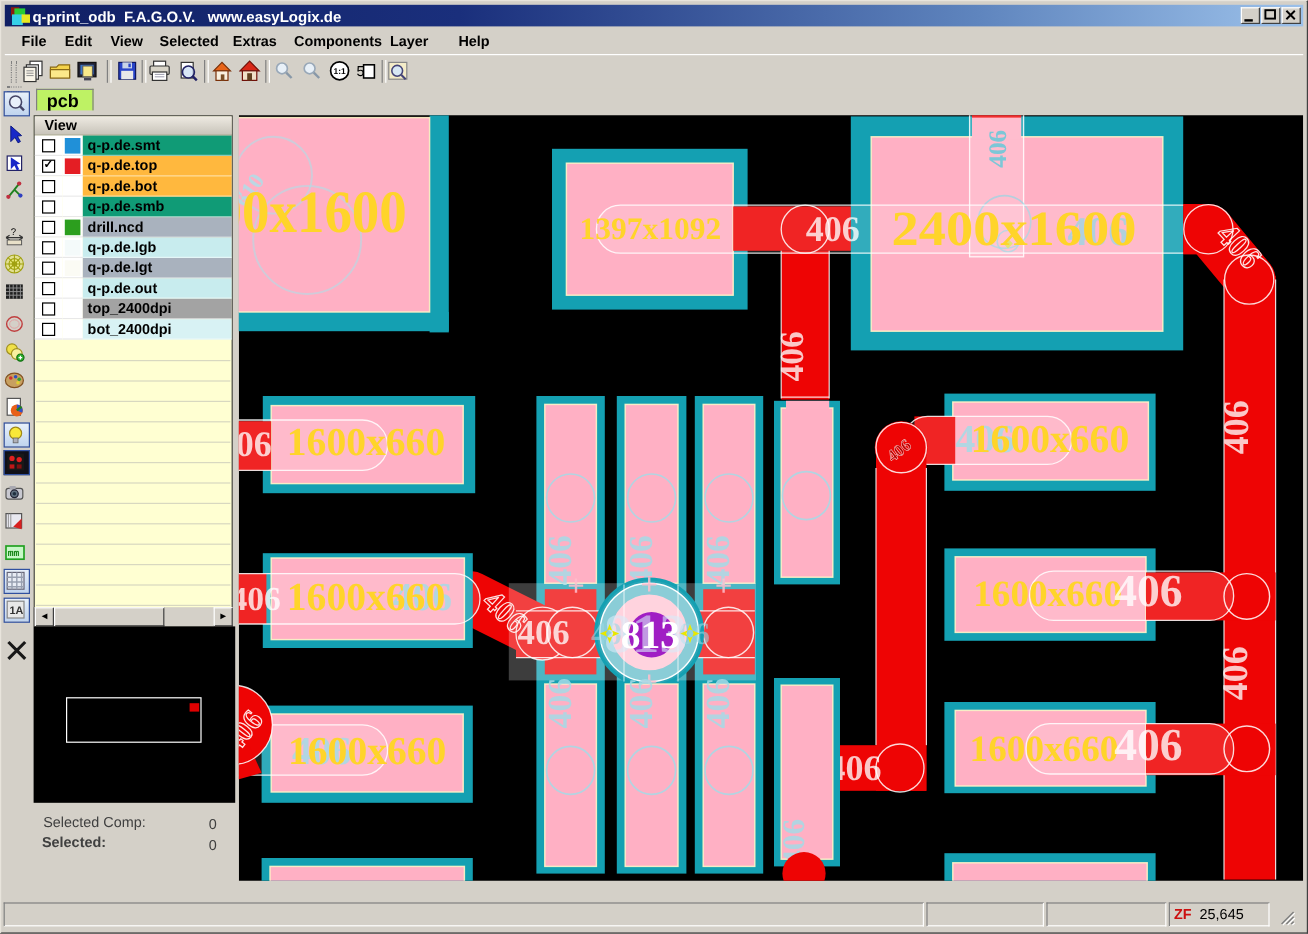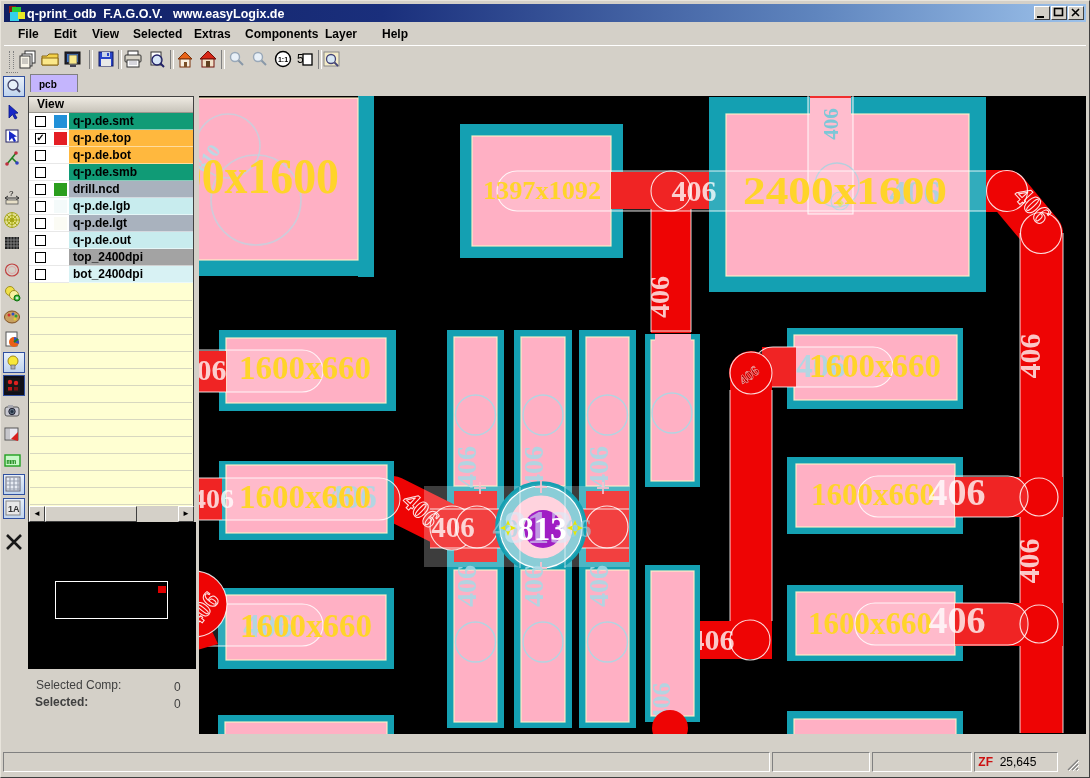--- a/index.html
+++ b/index.html
@@ -21,23 +21,23 @@
        box-sizing:border-box;font-size:10px;font-weight:bold;color:#000;
        text-align:center;line-height:11px;}
   #menubar{position:absolute;left:4px;top:24px;width:1082px;height:21px;background:#D4D0C8;}
   #menubar span{position:absolute;top:3px;font-size:12px;color:#000;font-weight:bold;}
   #toolbar{position:absolute;left:4px;top:45px;width:1082px;height:28px;background:#D4D0C8;
        border-top:1px solid #fff;}
   .ticon{position:absolute;top:4px;width:19px;height:19px;}
   .tsep{position:absolute;top:4px;width:2px;height:19px;
        border-left:1px solid #808080;border-right:1px solid #fff;}
   #tabbar{position:absolute;left:4px;top:73px;width:1082px;height:23px;}
-  #tab{position:absolute;left:26px;top:1px;width:48px;height:18px;background:#c4b5fd;
+  #tab{position:absolute;left:26px;top:1px;width:48px;height:18px;background:#bef264;
        border:1px solid #808080;border-bottom:none;box-sizing:border-box;
-       font-size:10px;font-weight:bold;padding-left:8px;line-height:19px;}
+       font-size:15px;font-weight:bold;padding-left:8px;line-height:19px;}
   
   .lic{position:absolute;left:3px;width:22px;height:21px;}
   
   #layerpanel{position:absolute;left:28px;top:96px;width:166px;height:426px;
        background:#FFFFD2;border:1px solid #404040;box-sizing:border-box;}
   #layerhdr{position:absolute;left:0;top:0;width:164px;height:16px;
        background:linear-gradient(180deg,#EEEAE2,#C8C4BA);
        border-bottom:1px solid #9a978f;font-size:12px;font-weight:bold;
        padding-left:8px;line-height:15px;box-sizing:border-box;}
   .lrow{position:absolute;left:0;width:164px;height:17px;}

